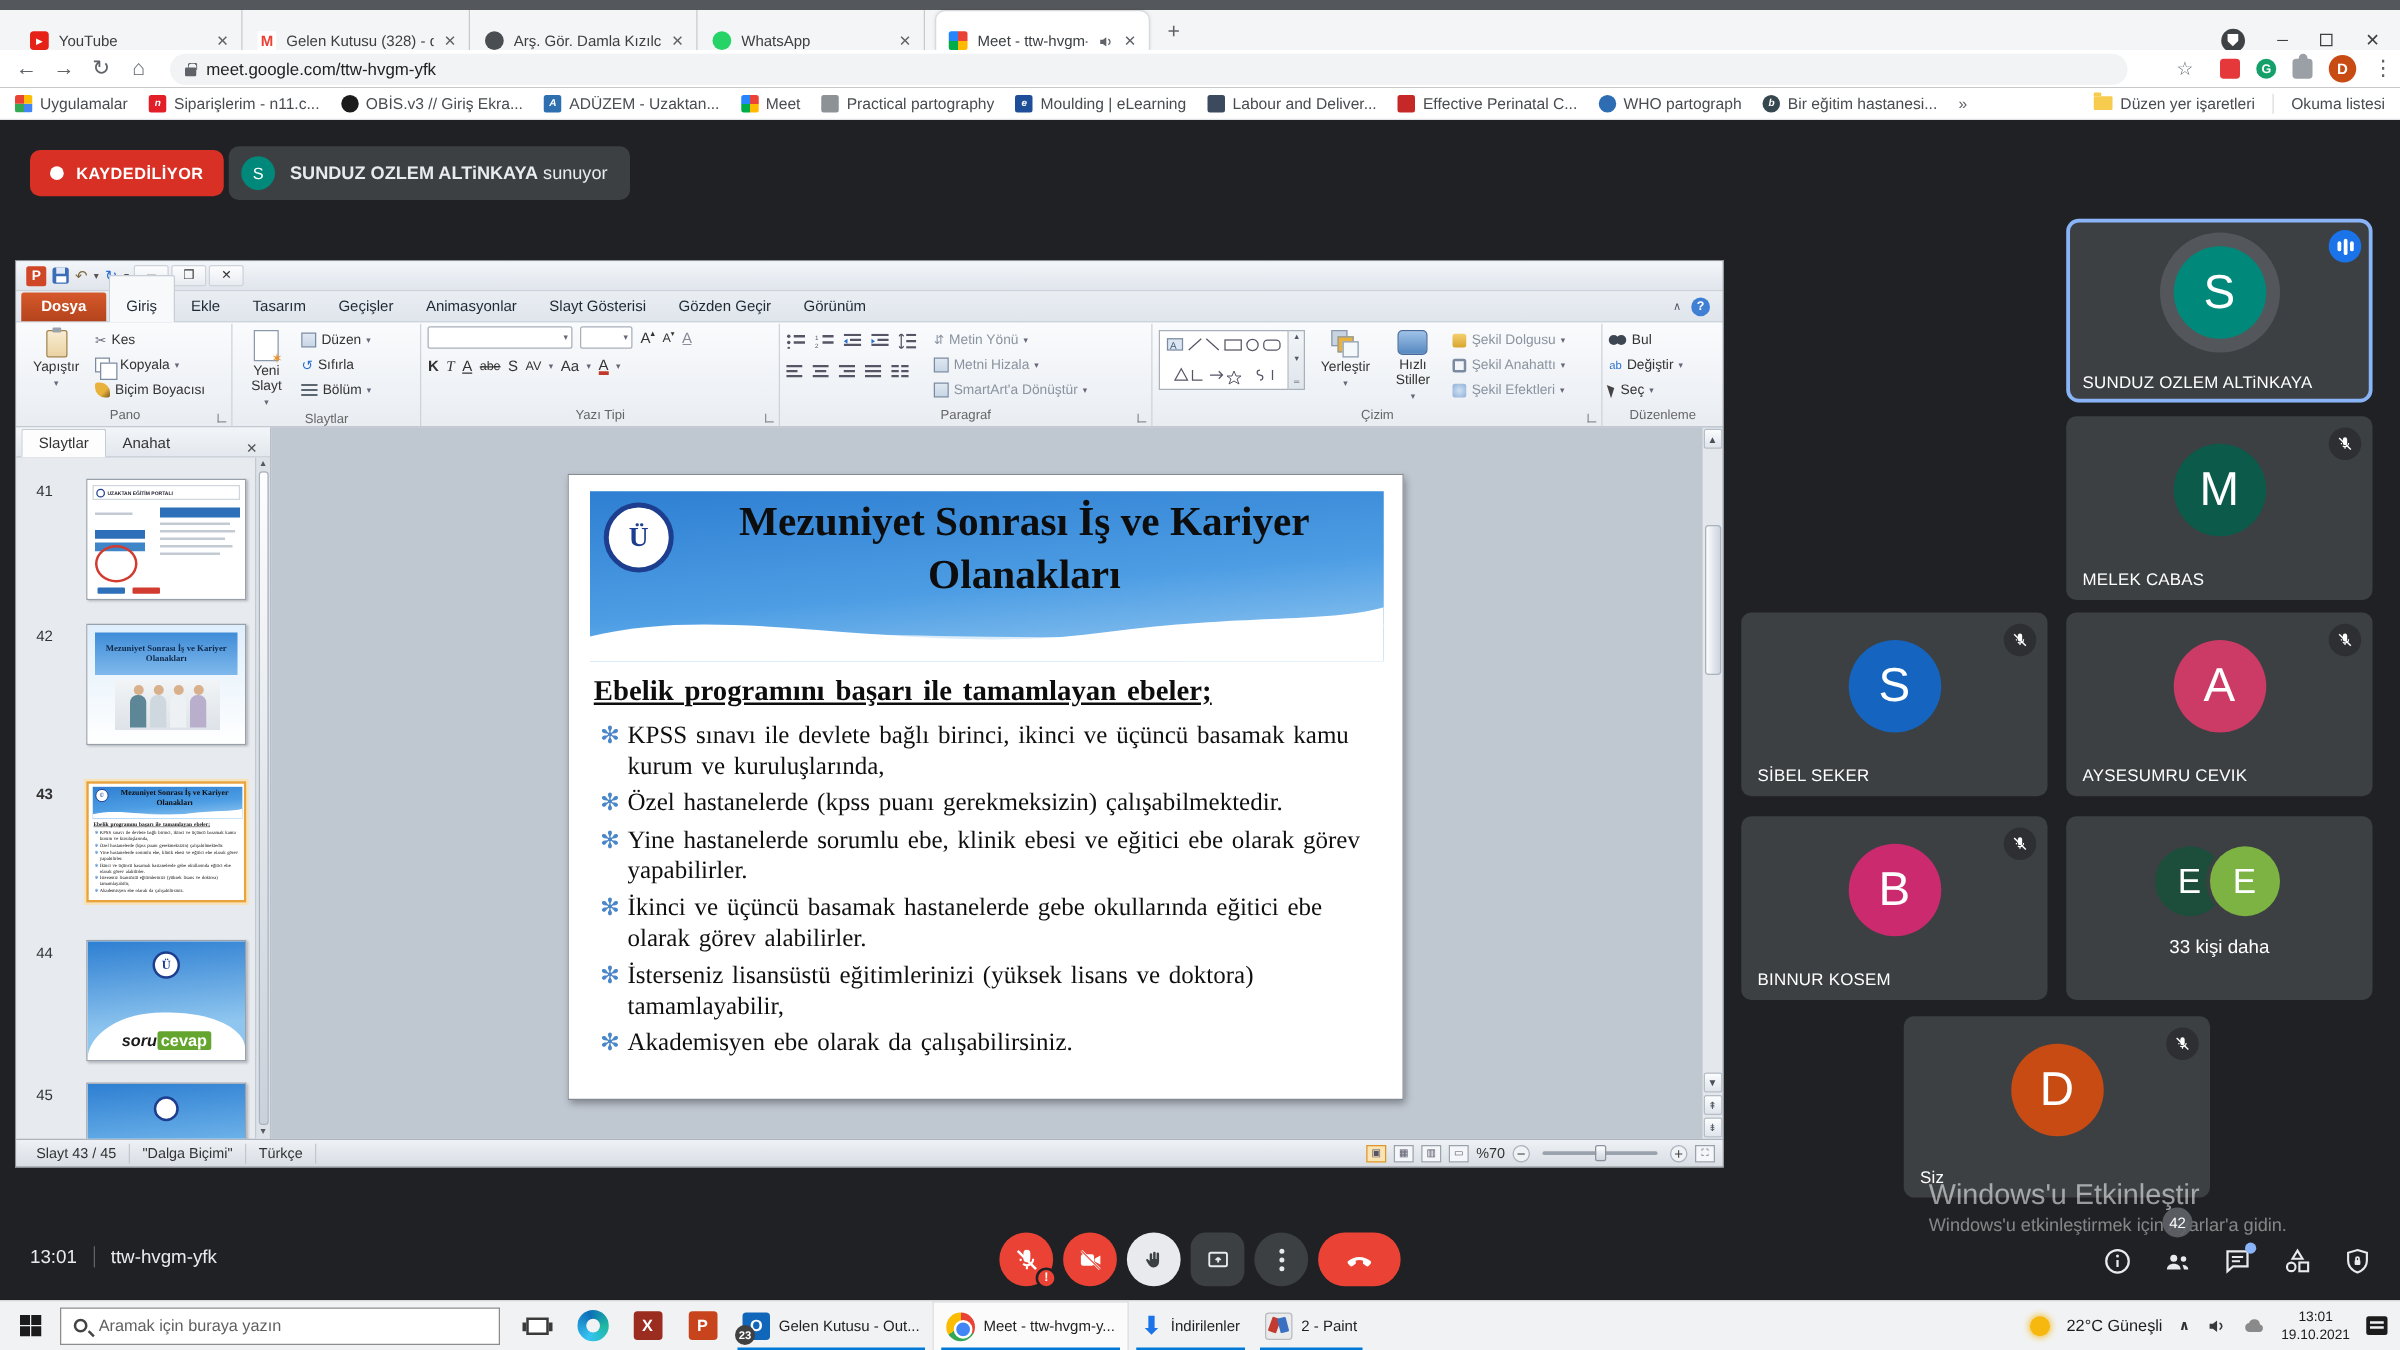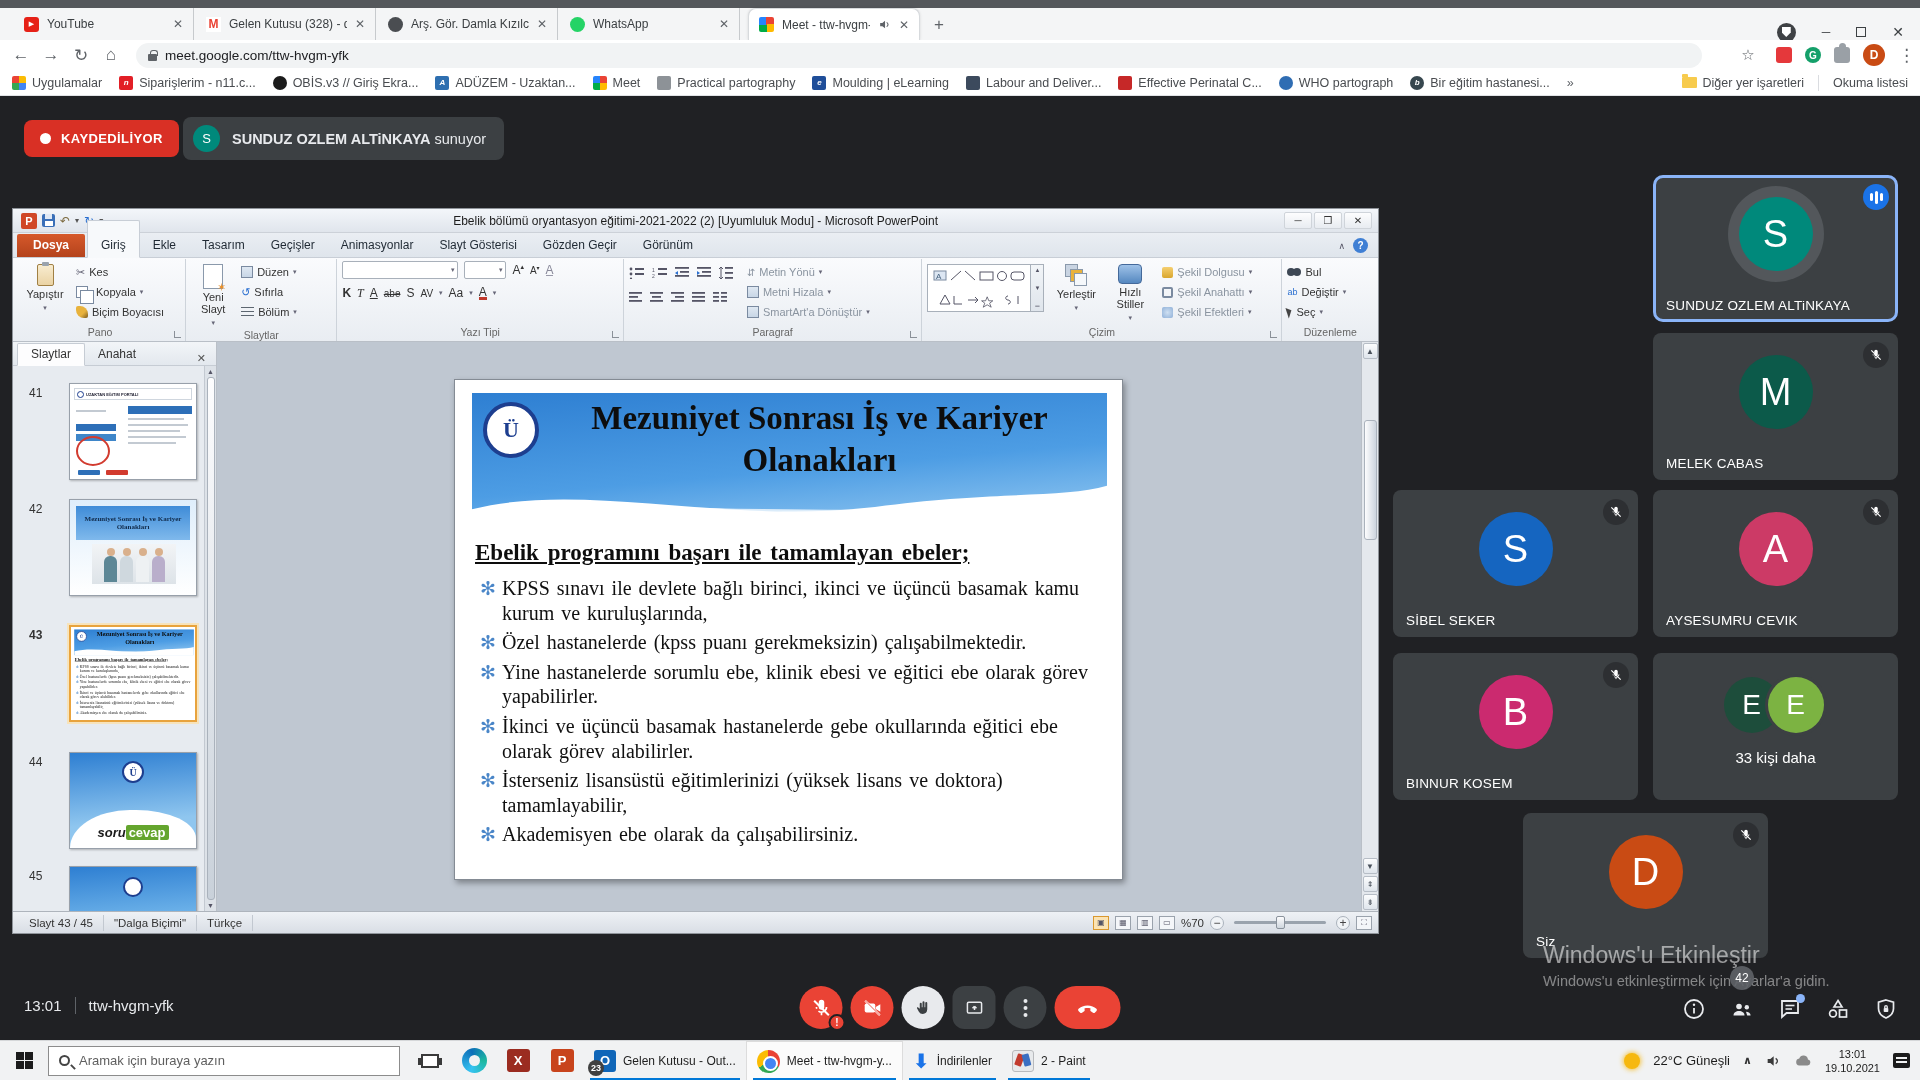--- a/index.html
+++ b/index.html
@@ -2,21 +2,21 @@
 <html><head>
 <meta charset="utf-8">
 <style>
   *{box-sizing:border-box;margin:0;padding:0}
   html,body{width:1920px;height:1080px}
   body{position:relative;background:#202124;font-family:"Liberation Sans","DejaVu Sans",sans-serif;overflow:hidden}
 
   
   #frame-strip{position:absolute;top:0;left:0;right:0;height:8px;background:#54575b}
   #tabstrip{position:absolute;top:8px;left:0;right:0;height:32px;background:#f4f5f6}
-  .tab{position:absolute;top:0;height:32px;display:flex;align-items:center;gap:8px;padding:0 10px;font-size:12px;color:#3c4043;border-right:1px solid #c7cacd}
+  .tab{position:absolute;top:0;height:32px;display:flex;align-items:flex-end;gap:8px;padding:0 10px;font-size:12px;color:#3c4043;border-right:1px solid #c7cacd}
   .tab .ttl{flex:1;white-space:nowrap;overflow:hidden;max-width:118px}
   .tab.active{background:#fff;border:1px solid #d7dadd;border-bottom:none;border-radius:8px 8px 0 0;box-shadow:0 0 3px rgba(0,0,0,.12)}
   .tabx{color:#5f6368;font-size:12px;cursor:pointer}
   .fav{width:15px;height:15px;flex:none;display:flex;align-items:center;justify-content:center;font-size:9px;font-weight:bold;color:#fff}
   .fav-yt{background:#e62117;border-radius:3px;color:#fff;font-size:7px}
   .fav-gm{background:#fff;color:#ea4335;font-size:12px}
   .fav-globe{background:#4a4d51;border-radius:50%}
   .fav-wa{background:#25d366;border-radius:50%}
   .fav-meet,.fav-meetbk{border-radius:2px;background:conic-gradient(#ea4335 0 25%,#ffba00 0 50%,#00ac47 0 75%,#2684fc 0)}
   .newtab{position:absolute;top:7px;font-size:17px;color:#5f6368}
@@ -379,21 +379,21 @@
       <span>WHO partograph</span>
     </span>
   <span class="bm">
       <i class="bi" style="background:#37474f;border-radius:50%">b</i>
       <span>Bir eğitim hastanesi...</span>
     </span>
   <span style="color:#5f6368">»</span>
   <span class="bm-right">
     <span class="bm">
         <span class="folder"></span>
-        <span>Diğer yer işaretleri</span>
+        <span>Düzen yer işaretleri</span>
       </span>
     <span class="bm-sep"></span>
     <span class="bm">
         <span>Okuma listesi</span>
       </span>
   </span>
 </div>
 
 <div id="rec-badge" style="background: rgb(217, 48, 37);">
   <span class="dot"></span>
@@ -407,21 +407,20 @@
 <div id="ppt">
   <div class="ppt-title">
     <div class="qat">
       <span class="pptico">P</span>
       <span class="floppy"></span>
       <span class="qglyph">↶</span>
         <span class="qcaret">▾</span>
       <span class="qglyph blue">↻</span>
       <span class="qcaret">▾</span>
     </div>
-    <span class="t">Ebelik bölümü oryantasyon eğitimi-2021-2022 (2) [Uyumluluk Modu]  -  Microsoft PowerPoint</span>
     <div class="winbtns">
       <span>─</span>
       <span>❒</span>
       <span>✕</span>
     </div>
   </div>
 
   <div class="ppt-tabs">
     <span class="ftab">Dosya</span>
     <span class="rtab act">Giriş</span>

